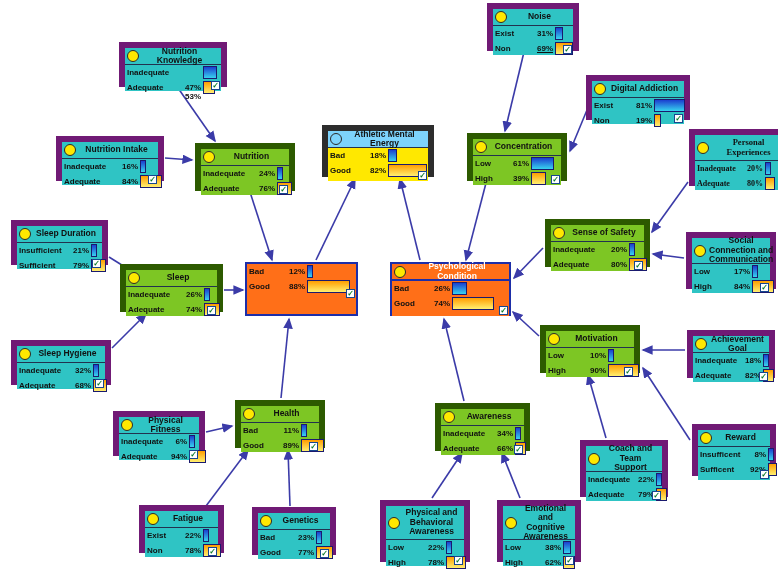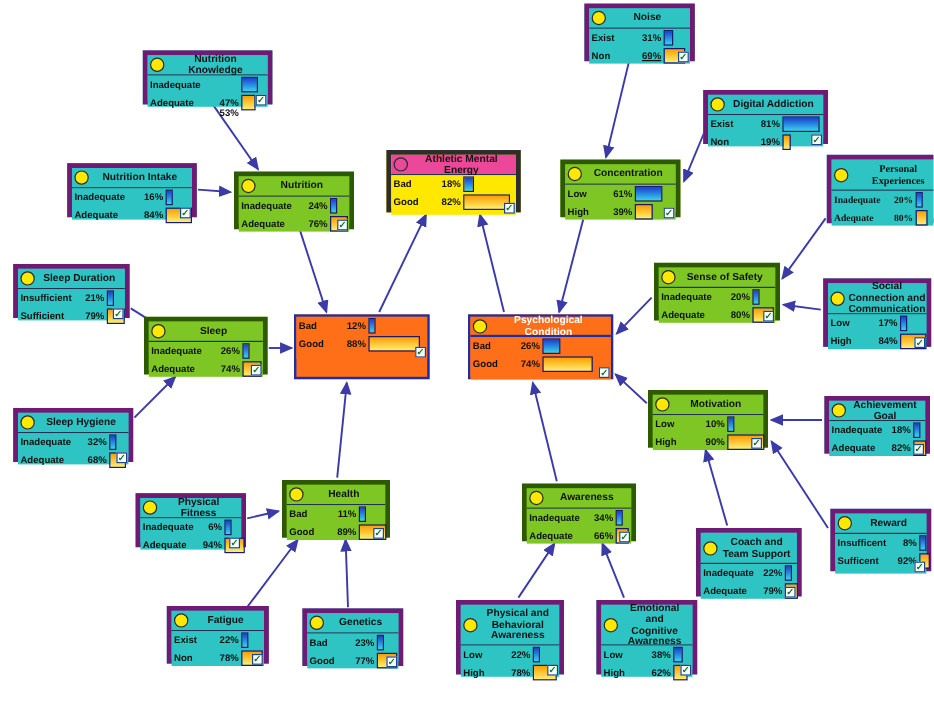--- a/index.html
+++ b/index.html
@@ -1,20 +1,20 @@
 <!DOCTYPE html>
 <html><head>
 <meta charset="utf-8">
 <style>
   html,body{margin:0;padding:0;background:#ffffff;}
   #canvas{position:relative;width:778px;height:586px;background:#ffffff;
           font-family:"Liberation Sans",sans-serif;overflow:hidden;}
   svg#edges{position:absolute;left:0;top:0;width:778px;height:586px;}
 
-  .node{position:absolute;box-sizing:border-box;border:4px solid #701a75;
+  .node{position:absolute;box-sizing:border-box;border:6px solid #701a75;
         background:#2fc4c4;}
   .node .hdr{display:flex;align-items:center;justify-content:flex-start;
              box-sizing:border-box;border-bottom:1px solid #22324f;
              padding:1px 2px 1px 2px;min-height:17px;}
   .node .bulb{flex:0 0 auto;width:10px;height:10px;border-radius:50%;
               background:#ffe800;border:1px solid #2a2a2a;margin-right:3px;}
   .node .bulb.hollow{background:transparent;}
   .node .ttl{flex:1 1 auto;text-align:center;font-size:8.5px;font-weight:bold;
              color:#111;line-height:9.5px;padding-right:2px;}
   .node .body{position:relative;box-sizing:border-box;padding:0;}
@@ -35,21 +35,21 @@
              font-weight:bold;}
 
   
   .cy  .hdr{background:#2fc4c4;} .cy  .body{background:#2fc4c4;}
   .gr  {background:#7dc624;border-color:#2d5a00;}
   .gr  .hdr{background:#7dc624;} .gr  .body{background:#7dc624;}
   .or  {background:#ff6f18;border-color:#1d2ea8;border-width:2px;}
   .or  .hdr{background:#ff6f18;border-bottom:2px solid #1d2ea8;}
   .or  .body{background:#ff6f18;}
   .ye  {background:#ffe800;border-color:#2d2d2d;}
-  .ye  .hdr{background:#ec4899;} .ye  .body{background:#ffe800;}
+  .ye  .hdr{background:#7dd3fc;} .ye  .body{background:#ffe800;}
   .or .ttl{color:#fff;}
 </style>
 </head>
 <body>
 
 <div id="canvas">
   <svg id="edges">
     <defs>
       <marker id="ah" markerWidth="7" markerHeight="7" refX="6" refY="3" orient="auto" markerUnits="strokeWidth">
         <path d="M0,0 L7,3 L0,6 z" fill="#3b3ba8"></path>

